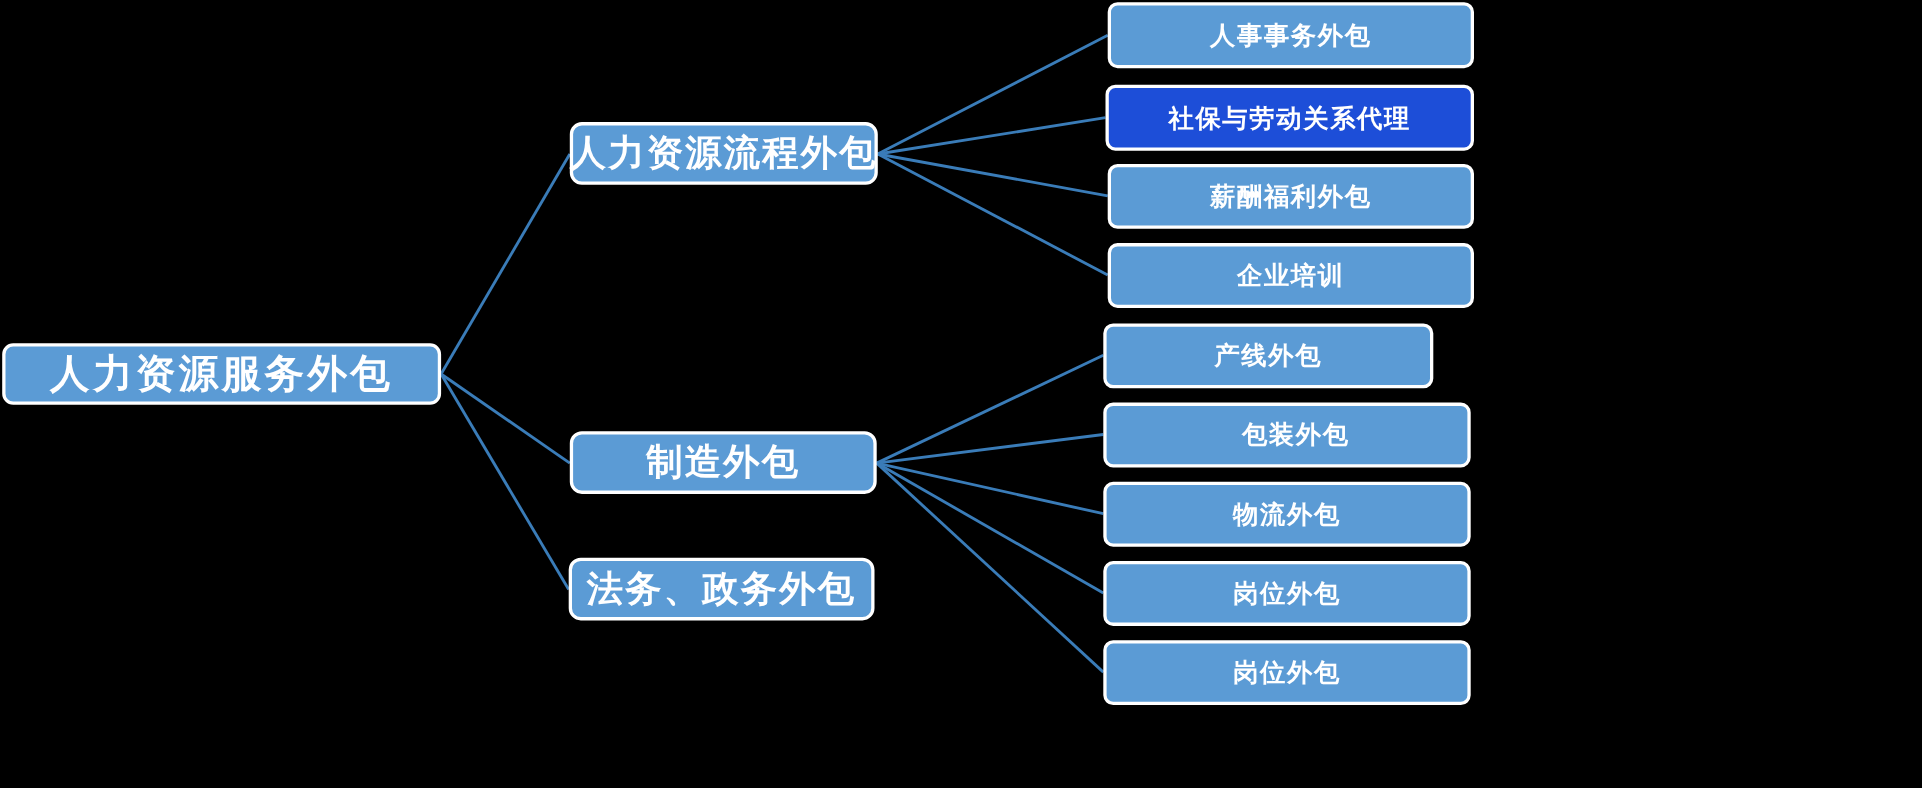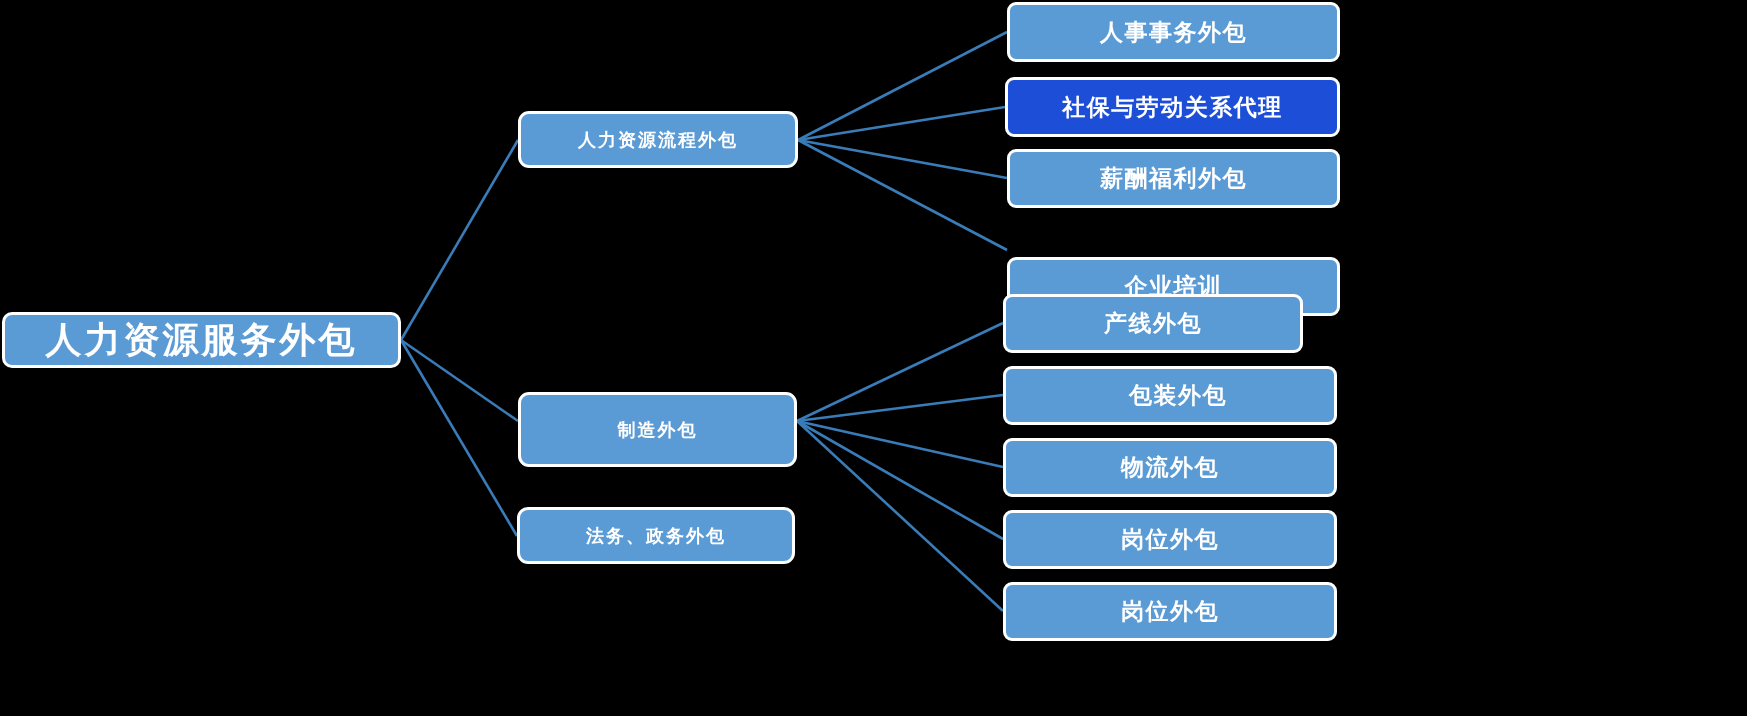--- a/index.html
+++ b/index.html
@@ -19,21 +19,21 @@
     border:3px solid #fef9c3;
     border-radius:9px;
     white-space:nowrap;
     letter-spacing:1px;
   }
   .node.root{
     border-radius:10px;
     font-size:36px;font-weight:bold;letter-spacing:3px;
   }
   .node.lvl2{
-    font-size:18px;font-weight:bold;letter-spacing:2px;
+    font-size:33px;font-weight:bold;letter-spacing:2px;
     border-radius:11px;
   }
   .node.lvl3{
     font-size:23px;font-weight:bold;letter-spacing:1.5px;
     border-radius:9px;
   }
 </style>
 </head>
 <body>
 
@@ -61,24 +61,24 @@
       </div>
       <div class="node lvl3" style="left: 1007px; top: 2px; width: 333px; height: 60px; background: rgb(91, 155, 213); border-color: rgb(255, 255, 255); color: rgb(255, 255, 255);">
         <span>人事事务外包</span>
       </div>
       <div class="node lvl3" style="left: 1005px; top: 77px; width: 335px; height: 60px; background: #1d4ed8; border-color: rgb(255, 255, 255); color: rgb(255, 255, 255);">
         <span>社保与劳动关系代理</span>
       </div>
       <div class="node lvl3" style="left: 1007px; top: 149px; width: 333px; height: 59px; background: rgb(91, 155, 213); border-color: rgb(255, 255, 255); color: rgb(255, 255, 255);">
         <span>薪酬福利外包</span>
       </div>
-      <div class="node lvl3" style="left: 1007px; top: 221px; width: 333px; height: 59px; background: rgb(91, 155, 213); border-color: rgb(255, 255, 255); color: rgb(255, 255, 255); margin-top: 36px;">
+      <div class="node lvl3" style="left: 1007px; top: 221px; width: 333px; height: 59px; background: rgb(91, 155, 213); border-color: rgb(255, 255, 255); color: rgb(255, 255, 255);">
         <span>企业培训</span>
       </div>
-      <div class="node lvl2" style="left: 518px; top: 392px; width: 279px; height: 75px; background: rgb(91, 155, 213); border-color: rgb(255, 255, 255); color: rgb(255, 255, 255);">
+      <div class="node lvl2" style="left: 518px; top: 392px; width: 279px; height: 57px; background: rgb(91, 155, 213); border-color: rgb(255, 255, 255); color: rgb(255, 255, 255);">
         <span>制造外包</span>
       </div>
       <div class="node lvl3" style="left: 1003px; top: 294px; width: 300px; height: 59px; background: rgb(91, 155, 213); border-color: rgb(255, 255, 255); color: rgb(255, 255, 255);">
         <span>产线外包</span>
       </div>
       <div class="node lvl3" style="left: 1003px; top: 366px; width: 334px; height: 59px; background: rgb(91, 155, 213); border-color: rgb(255, 255, 255); color: rgb(255, 255, 255); padding-left: 16px;">
         <span>包装外包</span>
       </div>
       <div class="node lvl3" style="left: 1003px; top: 438px; width: 334px; height: 59px; background: rgb(91, 155, 213); border-color: rgb(255, 255, 255); color: rgb(255, 255, 255);">
         <span>物流外包</span>

